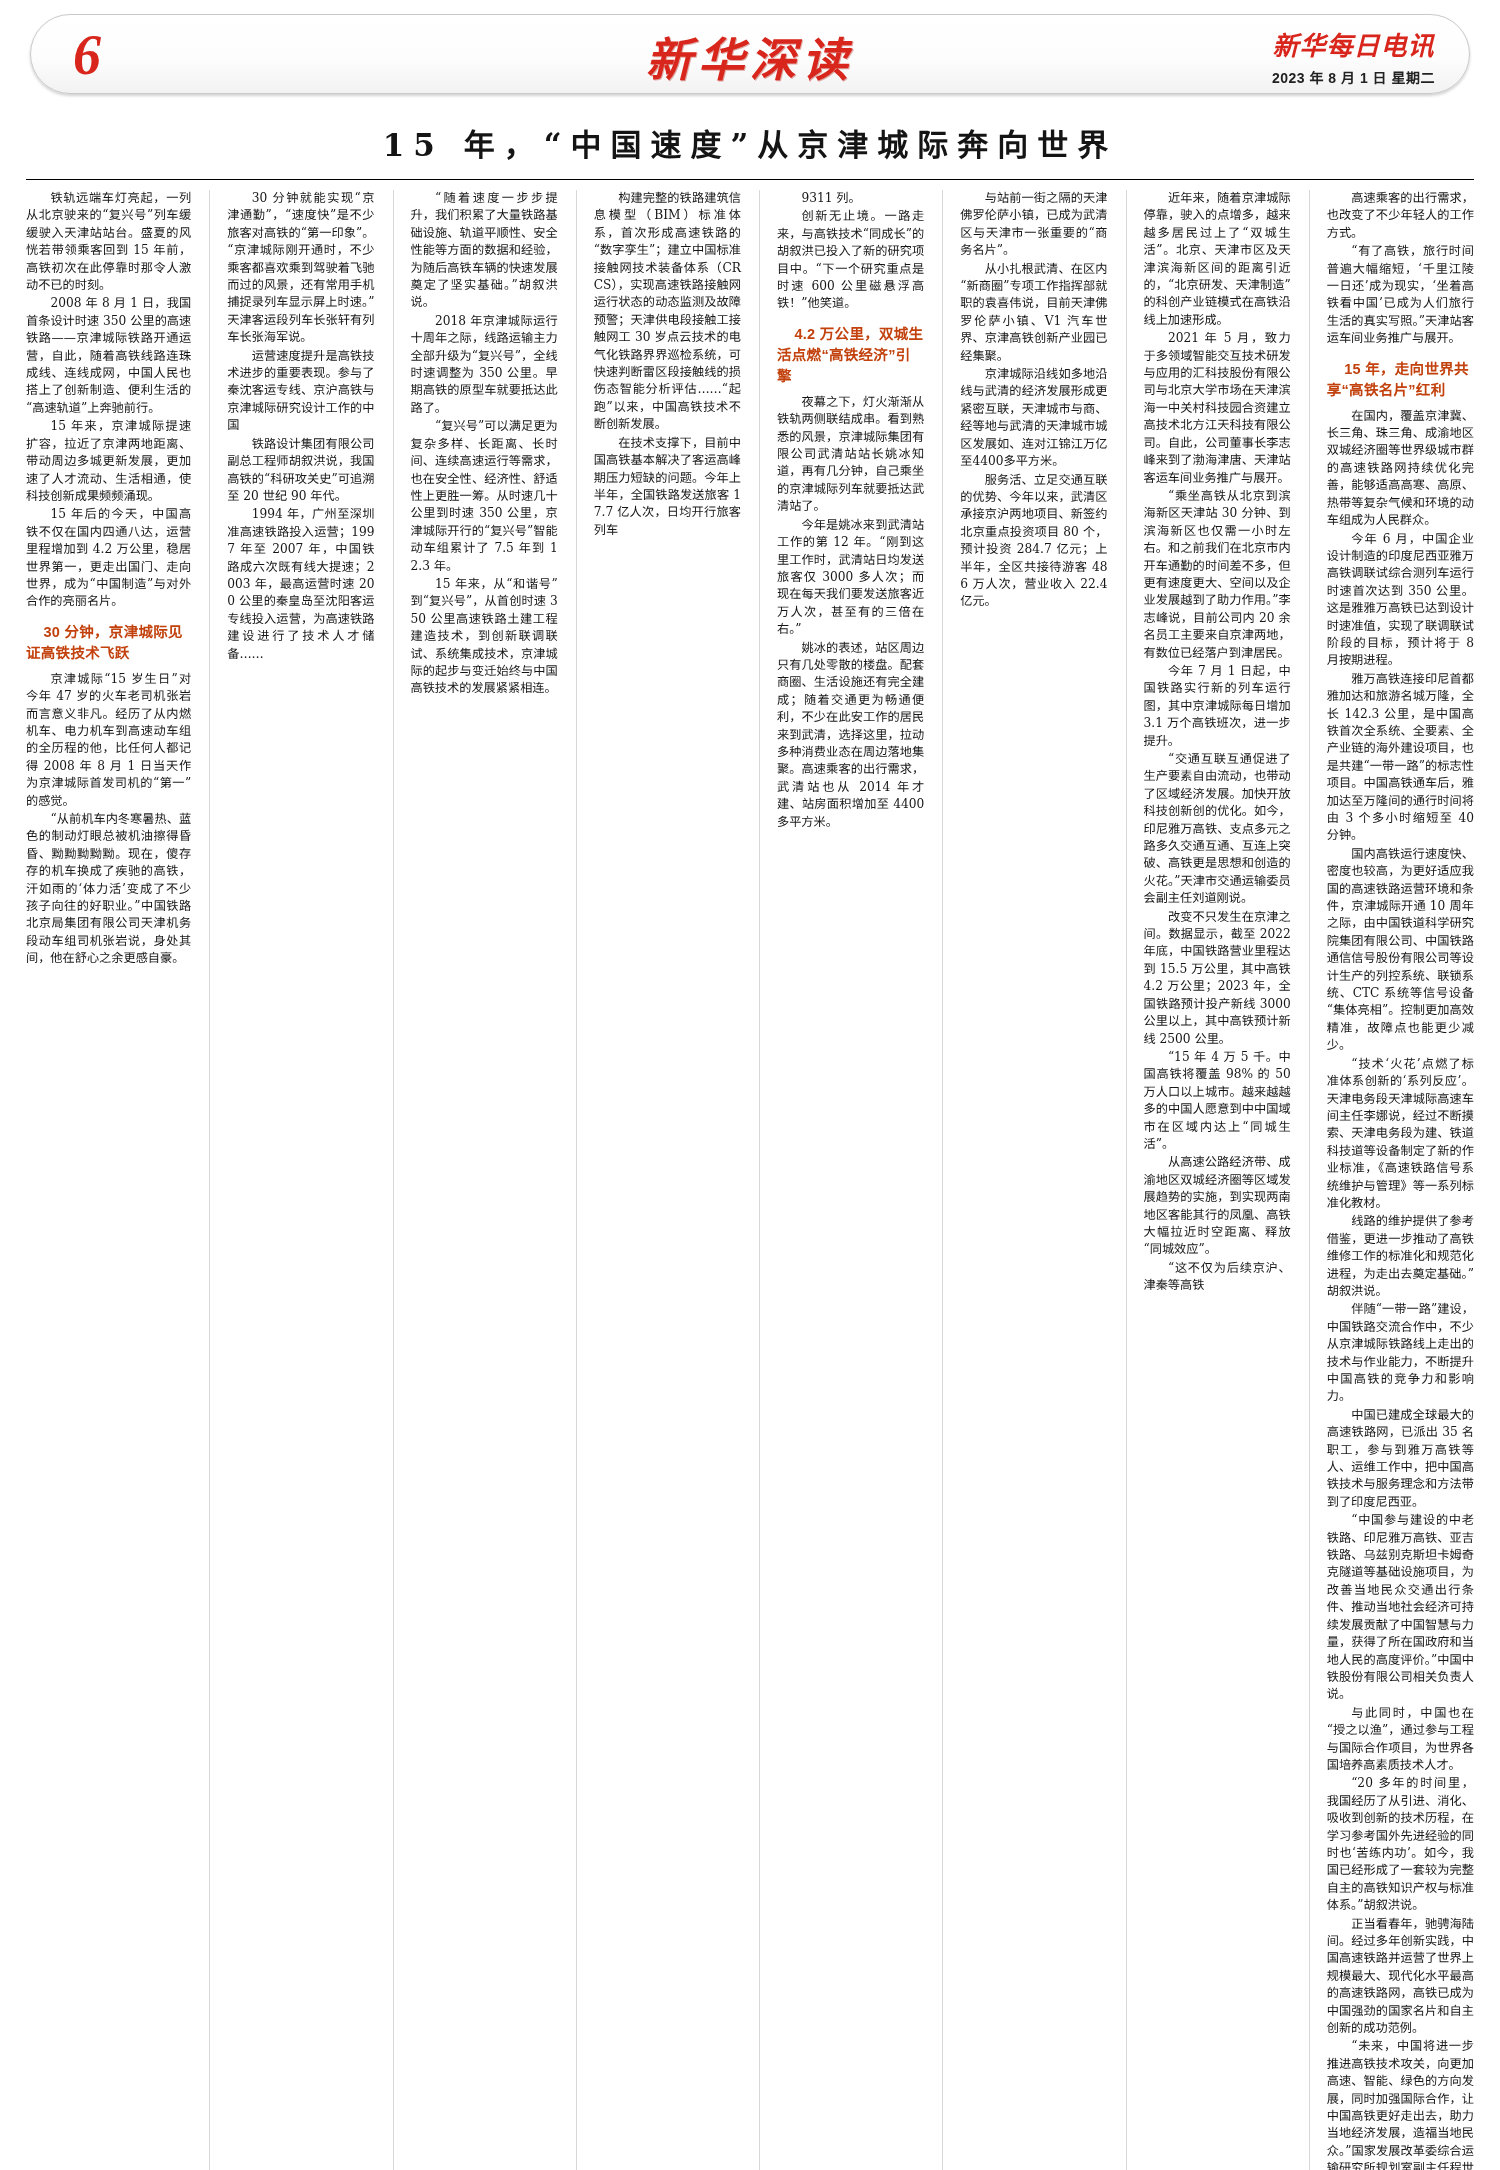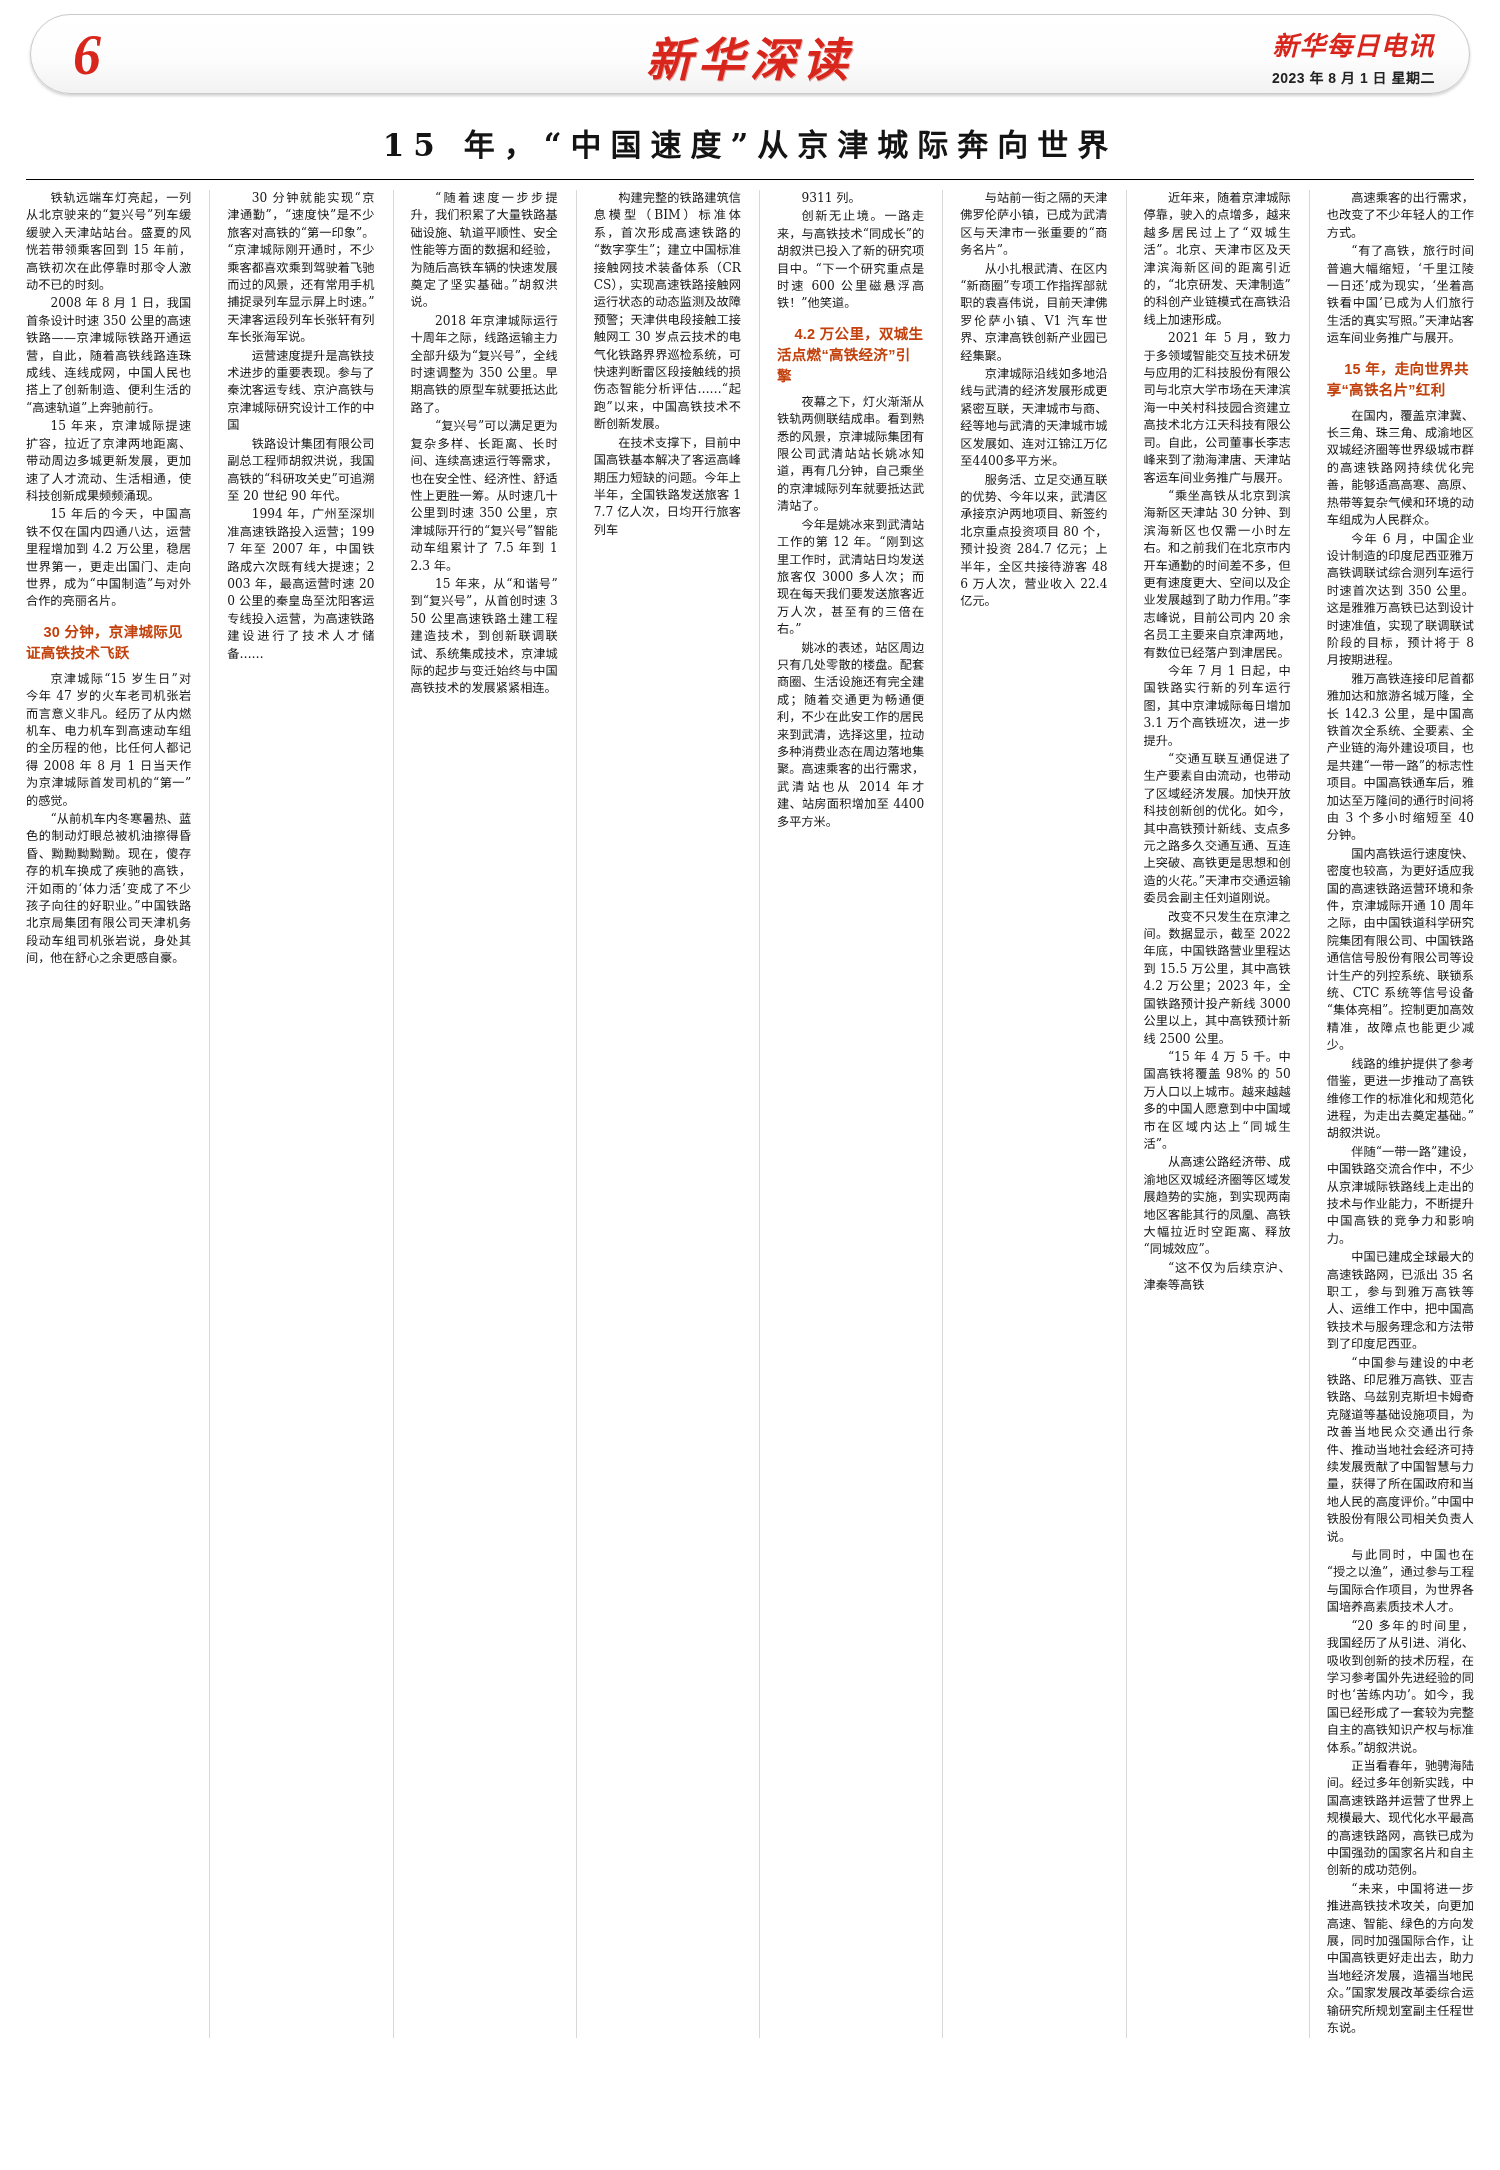--- a/index.html
+++ b/index.html
@@ -138,35 +138,36 @@
       <p class="bd">从小扎根武清、在区内“新商圈”专项工作指挥部就职的袁喜伟说，目前天津佛罗伦萨小镇、V1 汽车世界、京津高铁创新产业园已经集聚。</p>
       <p class="bd">京津城际沿线如多地沿线与武清的经济发展形成更紧密互联，天津城市与商、经等地与武清的天津城市城区发展如、连对江锦江万亿至4400多平方米。</p>
       <p class="bd">服务活、立足交通互联的优势、今年以来，武清区承接京沪两地项目、新签约北京重点投资项目 80 个，预计投资 284.7 亿元；上半年，全区共接待游客 486 万人次，营业收入 22.4 亿元。</p>
     </div>
 
     <div class="col">
       <p class="bd">近年来，随着京津城际停靠，驶入的点增多，越来越多居民过上了“双城生活”。北京、天津市区及天津滨海新区间的距离引近的，“北京研发、天津制造”的科创产业链模式在高铁沿线上加速形成。</p>
       <p class="bd">2021 年 5 月，致力于多领域智能交互技术研发与应用的汇科技股份有限公司与北京大学市场在天津滨海一中关村科技园合资建立高技术北方江天科技有限公司。自此，公司董事长李志峰来到了渤海津唐、天津站客运车间业务推广与展开。</p>
       <p class="bd">“乘坐高铁从北京到滨海新区天津站 30 分钟、到滨海新区也仅需一小时左右。和之前我们在北京市内开车通勤的时间差不多，但更有速度更大、空间以及企业发展越到了助力作用。”李志峰说，目前公司内 20 余名员工主要来自京津两地，有数位已经落户到津居民。</p>
       <p class="bd">今年 7 月 1 日起，中国铁路实行新的列车运行图，其中京津城际每日增加 3.1 万个高铁班次，进一步提升。</p>
-      <p class="bd">“交通互联互通促进了生产要素自由流动，也带动了区域经济发展。加快开放科技创新创的优化。如今，其中高铁预计新线、支点多元之路多久交通互通、互连上突破、高铁更是思想和创造的火花。”天津市交通运输委员会副主任刘道刚说。</p>
+      <p class="bd">“交通互联互通促进了生产要素自由流动，也带动了区域经济发展。加快开放科技创新创的优化。如今，印尼雅万高铁、支点多元之路多久交通互通、互连上突破、高铁更是思想和创造的火花。”天津市交通运输委员会副主任刘道刚说。</p>
       <p class="bd">改变不只发生在京津之间。数据显示，截至 2022 年底，中国铁路营业里程达到 15.5 万公里，其中高铁 4.2 万公里；2023 年，全国铁路预计投产新线 3000 公里以上，其中高铁预计新线 2500 公里。</p>
       <p class="bd">“15 年 4 万 5 千。中国高铁将覆盖 98% 的 50 万人口以上城市。越来越越多的中国人愿意到中中国域市在区域内达上“同城生活”。</p>
       <p class="bd">从高速公路经济带、成渝地区双城经济圈等区域发展趋势的实施，到实现两南地区客能其行的凤凰、高铁大幅拉近时空距离、释放“同城效应”。</p>
       <p class="bd">“这不仅为后续京沪、津秦等高铁</p>
     </div>
 
     <div class="col">
       <p class="bd">高速乘客的出行需求，也改变了不少年轻人的工作方式。</p>
       <p class="bd">“有了高铁，旅行时间普遍大幅缩短，‘千里江陵一日还’成为现实，‘坐着高铁看中国’已成为人们旅行生活的真实写照。”天津站客运车间业务推广与展开。</p>
       <h3 class="sub">15 年，走向世界共享“高铁名片”红利</h3>
       <p class="bd">在国内，覆盖京津冀、长三角、珠三角、成渝地区双城经济圈等世界级城市群的高速铁路网持续优化完善，能够适高高寒、高原、热带等复杂气候和环境的动车组成为人民群众。</p>
       <p class="bd">今年 6 月，中国企业设计制造的印度尼西亚雅万高铁调联试综合测列车运行时速首次达到 350 公里。这是雅雅万高铁已达到设计时速准值，实现了联调联试阶段的目标，预计将于 8 月按期进程。</p>
       <p class="bd">雅万高铁连接印尼首都雅加达和旅游名城万隆，全长 142.3 公里，是中国高铁首次全系统、全要素、全产业链的海外建设项目，也是共建“一带一路”的标志性项目。中国高铁通车后，雅加达至万隆间的通行时间将由 3 个多小时缩短至 40 分钟。</p>
       <p class="bd">国内高铁运行速度快、密度也较高，为更好适应我国的高速铁路运营环境和条件，京津城际开通 10 周年之际，由中国铁道科学研究院集团有限公司、中国铁路通信信号股份有限公司等设计生产的列控系统、联锁系统、CTC 系统等信号设备“集体亮相”。控制更加高效精准，故障点也能更少减少。</p>
+      <p class="bd">“技术‘火花’点燃了标准体系创新的‘系列反应’。天津电务段天津城际高速车间主任李娜说，经过不断摸索、天津电务段为建、铁道科技道等设备制定了新的作业标准，《高速铁路信号系统维护与管理》等一系列标准化教材。</p>
       <p class="bd">线路的维护提供了参考借鉴，更进一步推动了高铁维修工作的标准化和规范化进程，为走出去奠定基础。”胡叙洪说。</p>
       <p class="bd">伴随“一带一路”建设，中国铁路交流合作中，不少从京津城际铁路线上走出的技术与作业能力，不断提升中国高铁的竞争力和影响力。</p>
       <p class="bd">中国已建成全球最大的高速铁路网，已派出 35 名职工，参与到雅万高铁等人、运维工作中，把中国高铁技术与服务理念和方法带到了印度尼西亚。</p>
       <p class="bd">“中国参与建设的中老铁路、印尼雅万高铁、亚吉铁路、乌兹别克斯坦卡姆奇克隧道等基础设施项目，为改善当地民众交通出行条件、推动当地社会经济可持续发展贡献了中国智慧与力量，获得了所在国政府和当地人民的高度评价。”中国中铁股份有限公司相关负责人说。</p>
       <p class="bd">与此同时，中国也在“授之以渔”，通过参与工程与国际合作项目，为世界各国培养高素质技术人才。</p>
       <p class="bd">“20 多年的时间里，我国经历了从引进、消化、吸收到创新的技术历程，在学习参考国外先进经验的同时也‘苦练内功’。如今，我国已经形成了一套较为完整自主的高铁知识产权与标准体系。”胡叙洪说。</p>
       <p class="bd">正当看春年，驰骋海陆间。经过多年创新实践，中国高速铁路并运营了世界上规模最大、现代化水平最高的高速铁路网，高铁已成为中国强劲的国家名片和自主创新的成功范例。</p>
       <p class="bd">“未来，中国将进一步推进高铁技术攻关，向更加高速、智能、绿色的方向发展，同时加强国际合作，让中国高铁更好走出去，助力当地经济发展，造福当地民众。”国家发展改革委综合运输研究所规划室副主任程世东说。</p>
 
     </div>

